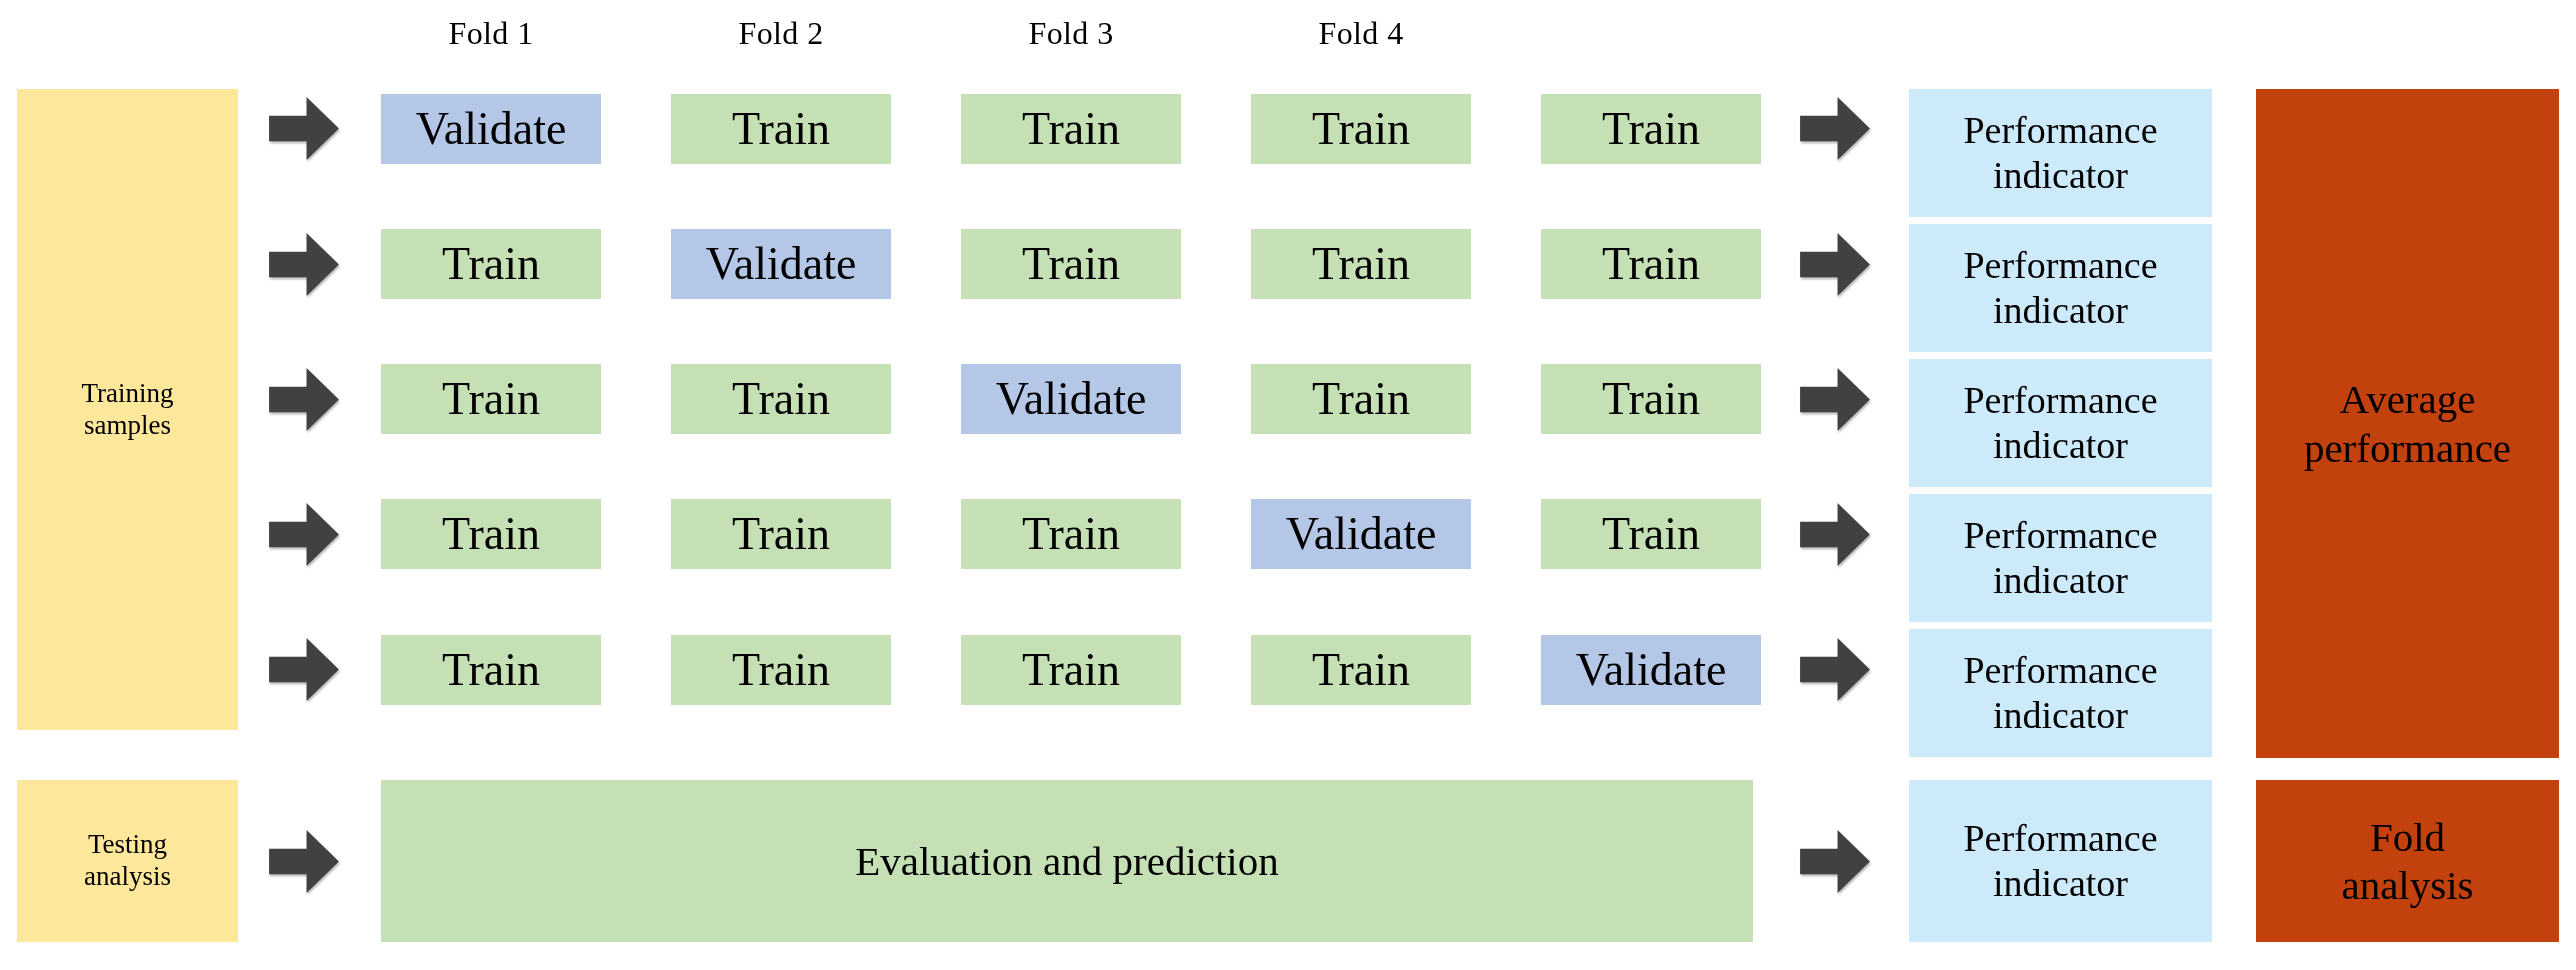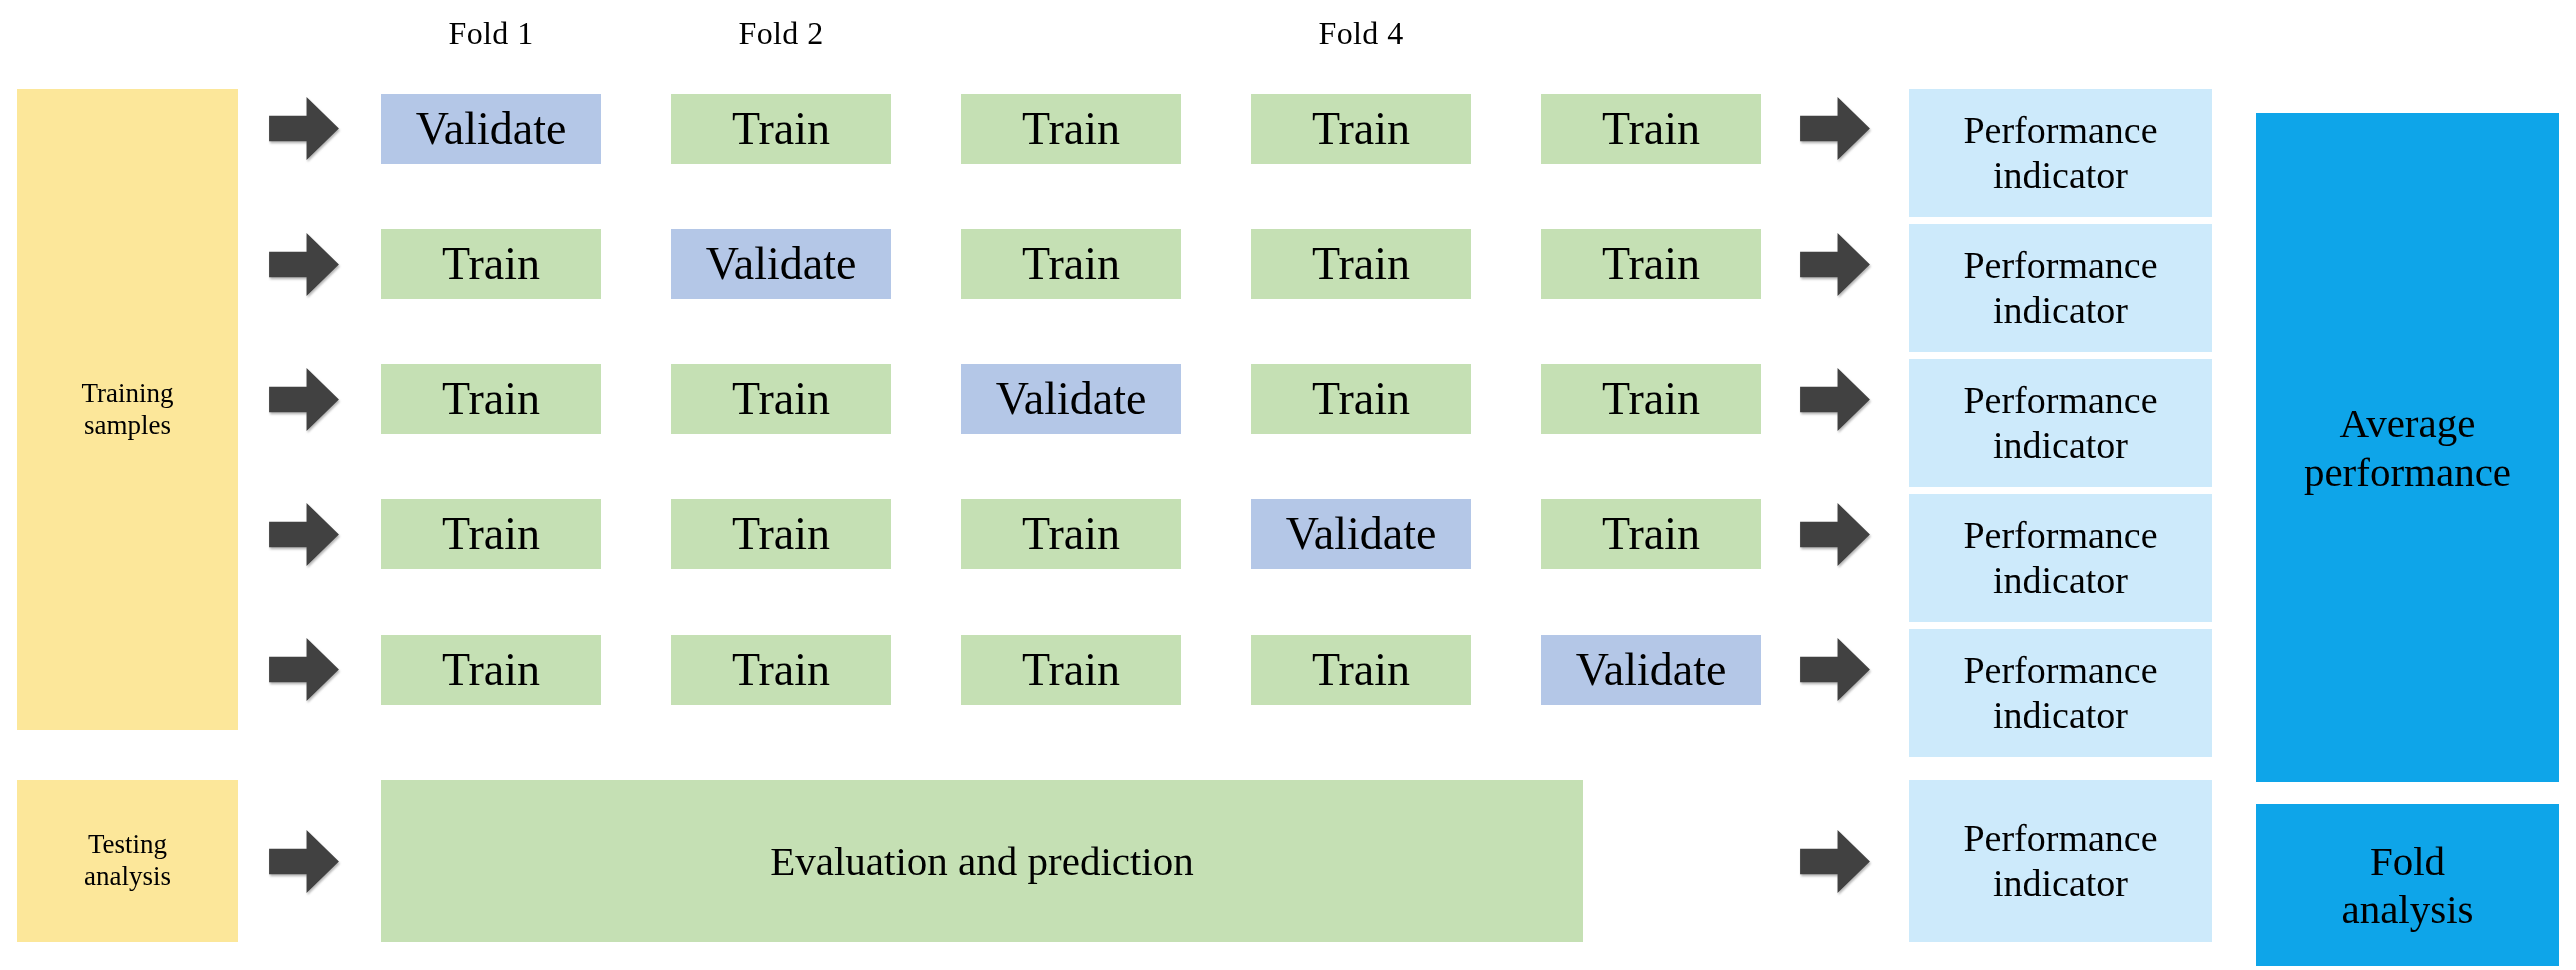--- a/index.html
+++ b/index.html
@@ -67,23 +67,22 @@
     background: #c5e0b4;
     font-size: 41px;
   }
 
   
   .indicator-box {
     background: #cdeafb;
     font-size: 38px;
   }
   .summary-box {
-    background: #0ea5e9;
+    background: #c2410c;
     font-size: 41px;
-    margin-top: 24px;
   }
 
   
   .arrow {
     position: absolute;
     width: 70px;
     height: 63px;
     filter: drop-shadow(1.7px 2.6px 0.9px rgba(120,120,120,0.55));
   }
   .arrow svg {
@@ -92,20 +91,21 @@
     height: 100%;
   }
 </style>
 </head>
 <body>
 
 <div id="diagram">
 
   <div class="fold-header" style="left:381px;width:220px;">Fold 1</div>
   <div class="fold-header" style="left:671px;width:220px;">Fold 2</div>
+  <div class="fold-header" style="left:961px;width:220px;">Fold 3</div>
   <div class="fold-header" style="left:1251px;width:220px;">Fold 4</div>
 
   <div class="blk sample-box" style="left:17px;top:89px;width:221px;height:641px;">
     <span>Training
 samples</span>
   </div>
 
   <div class="blk sample-box" style="left:17px;top:780px;width:221px;height:162px;">
     <span>Testing
 analysis</span>
@@ -215,21 +215,21 @@
   <div class="blk cell cell-train" style="left:961px;top:635px;width:220px;height:70px;">
     <span>Train</span>
   </div>
   <div class="blk cell cell-train" style="left:1251px;top:635px;width:220px;height:70px;">
     <span>Train</span>
   </div>
   <div class="blk cell cell-validate" style="left:1541px;top:635px;width:220px;height:70px;">
     <span>Validate</span>
   </div>
 
-  <div class="blk eval-box" style="left:381px;top:780px;width:1202px;height:162px;">
+  <div class="blk eval-box" style="left:381px;top:780px;width:1372px;height:162px;">
     <span>Evaluation and prediction</span>
   </div>
 
   <div class="arrow" style="left:1800px;top:97px;">
     <svg viewBox="0 0 82 74" xmlns="http://www.w3.org/2000/svg">
       <polygon points="0,22 44,22 44,0 82,37 44,74 44,52 0,52" fill="#414141"></polygon>
     </svg>
   </div>
   <div class="arrow" style="left:1800px;top:233px;">
     <svg viewBox="0 0 82 74" xmlns="http://www.w3.org/2000/svg">

